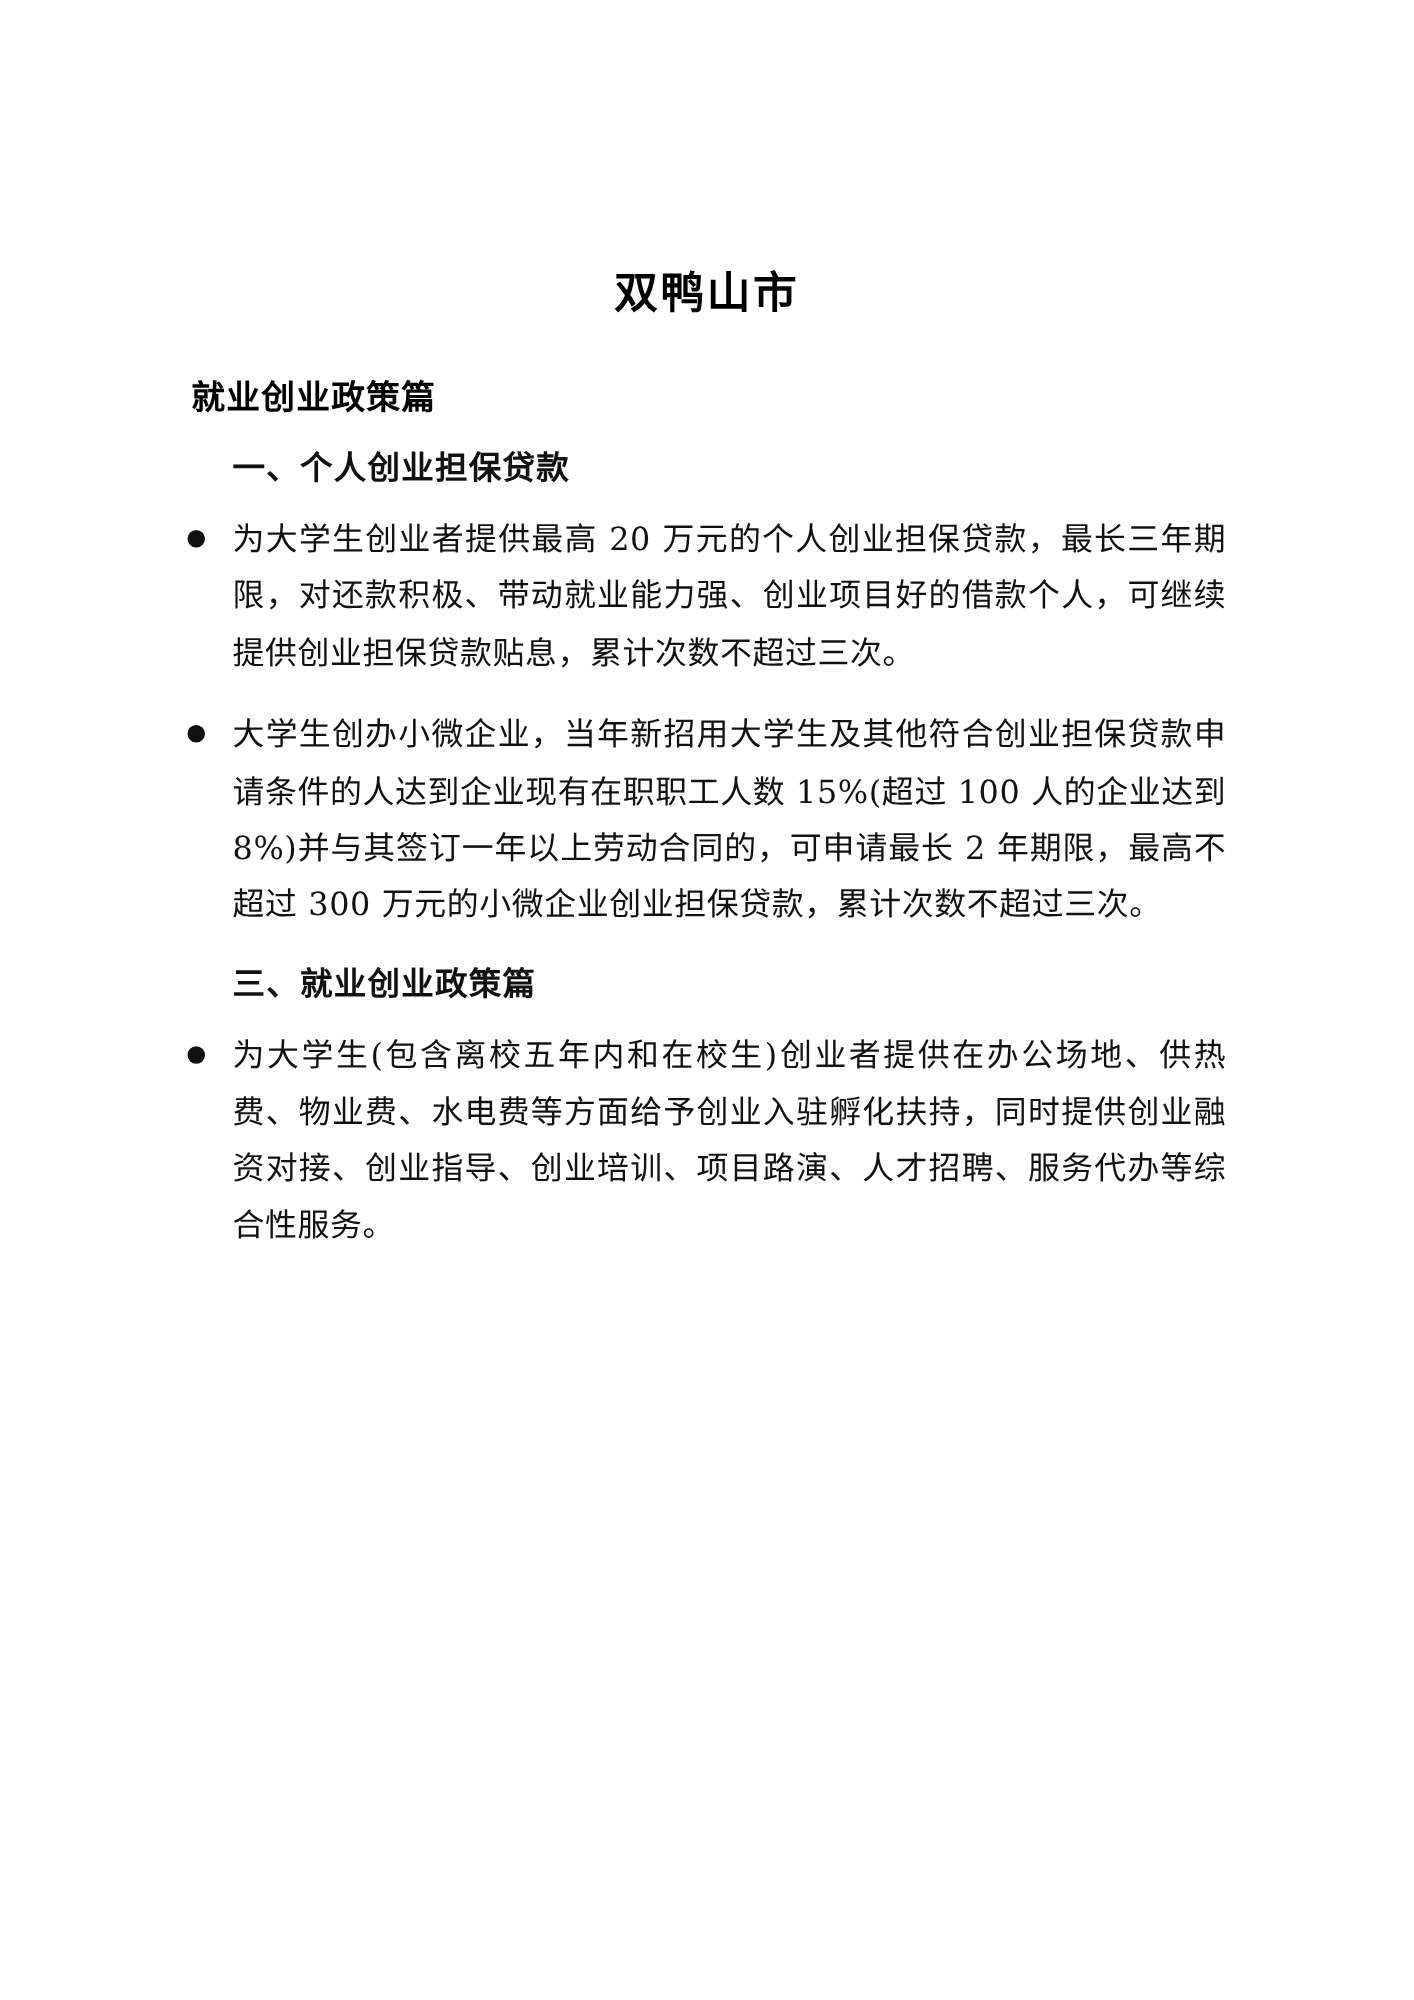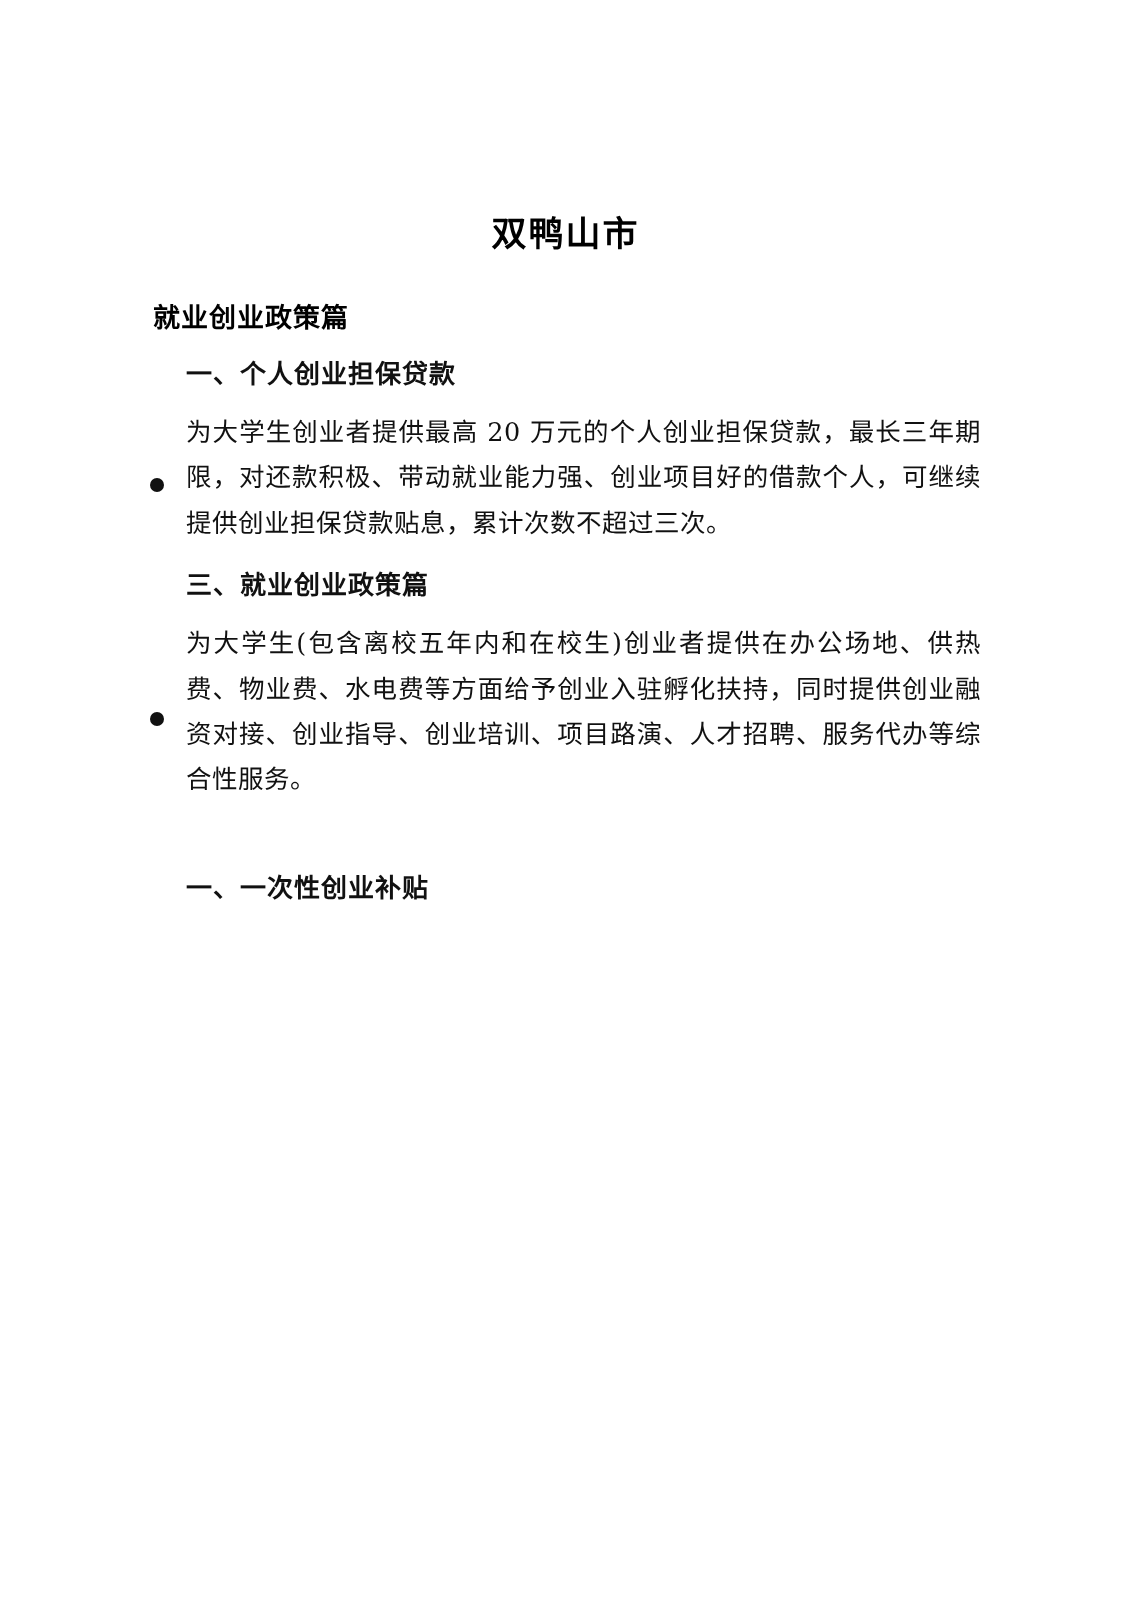--- a/index.html
+++ b/index.html
@@ -42,21 +42,21 @@
   .sub-heading {
     font-size: 26px;
     letter-spacing: 1px;
     margin: 18px 0 0 0;
     padding-left: 36px;
     color: #111;
     font-weight: bold;
   }
   .bullet-item {
     display: flex;
-    align-items: center;
+    align-items: flex-start;
     margin: 20px 0 0 0;
     padding-left: 0px;
   }
   .bullet-dot {
     flex: 0 0 auto;
     width: 14px;
     height: 14px;
     border-radius: 50%;
     background: #111;
     margin: 14px 22px 0 0;
@@ -82,24 +82,27 @@
   <h1 class="doc-title">双鸭山市</h1>
 
   <h2 class="section-heading">就业创业政策篇</h2>
 
   <p class="sub-heading">一、个人创业担保贷款</p>
   <div class="bullet-item">
     <span class="bullet-dot"></span>
     <span class="bullet-text">为大学生创业者提供最高 20 万元的个人创业担保贷款，最长三年期限，对还款积极、带动就业能力强、创业项目好的借款个人，可继续提供创业担保贷款贴息，累计次数不超过三次。</span>
   </div>
 
+  <div class="bullet-item">
+    <span class="bullet-dot"></span>
+    <span class="bullet-text">大学生创办小微企业，当年新招用大学生及其他符合创业担保贷款申请条件的人达到企业现有在职职工人数 15%(超过 100 人的企业达到 8%)并与其签订一年以上劳动合同的，可申请最长 2 年期限，最高不超过 300 万元的小微企业创业担保贷款，累计次数不超过三次。</span>
+  </div>
 
   <p class="sub-heading">三、就业创业政策篇</p>
   <div class="bullet-item">
     <span class="bullet-dot"></span>
     <span class="bullet-text">为大学生(包含离校五年内和在校生)创业者提供在办公场地、供热费、物业费、水电费等方面给予创业入驻孵化扶持，同时提供创业融资对接、创业指导、创业培训、项目路演、人才招聘、服务代办等综合性服务。</span>
   </div>
 
   <div class="spacer-block"></div>
 
-  <p class="sub-heading">一、一次性创业补贴</p>
 
 </div>
 
 </body></html>

